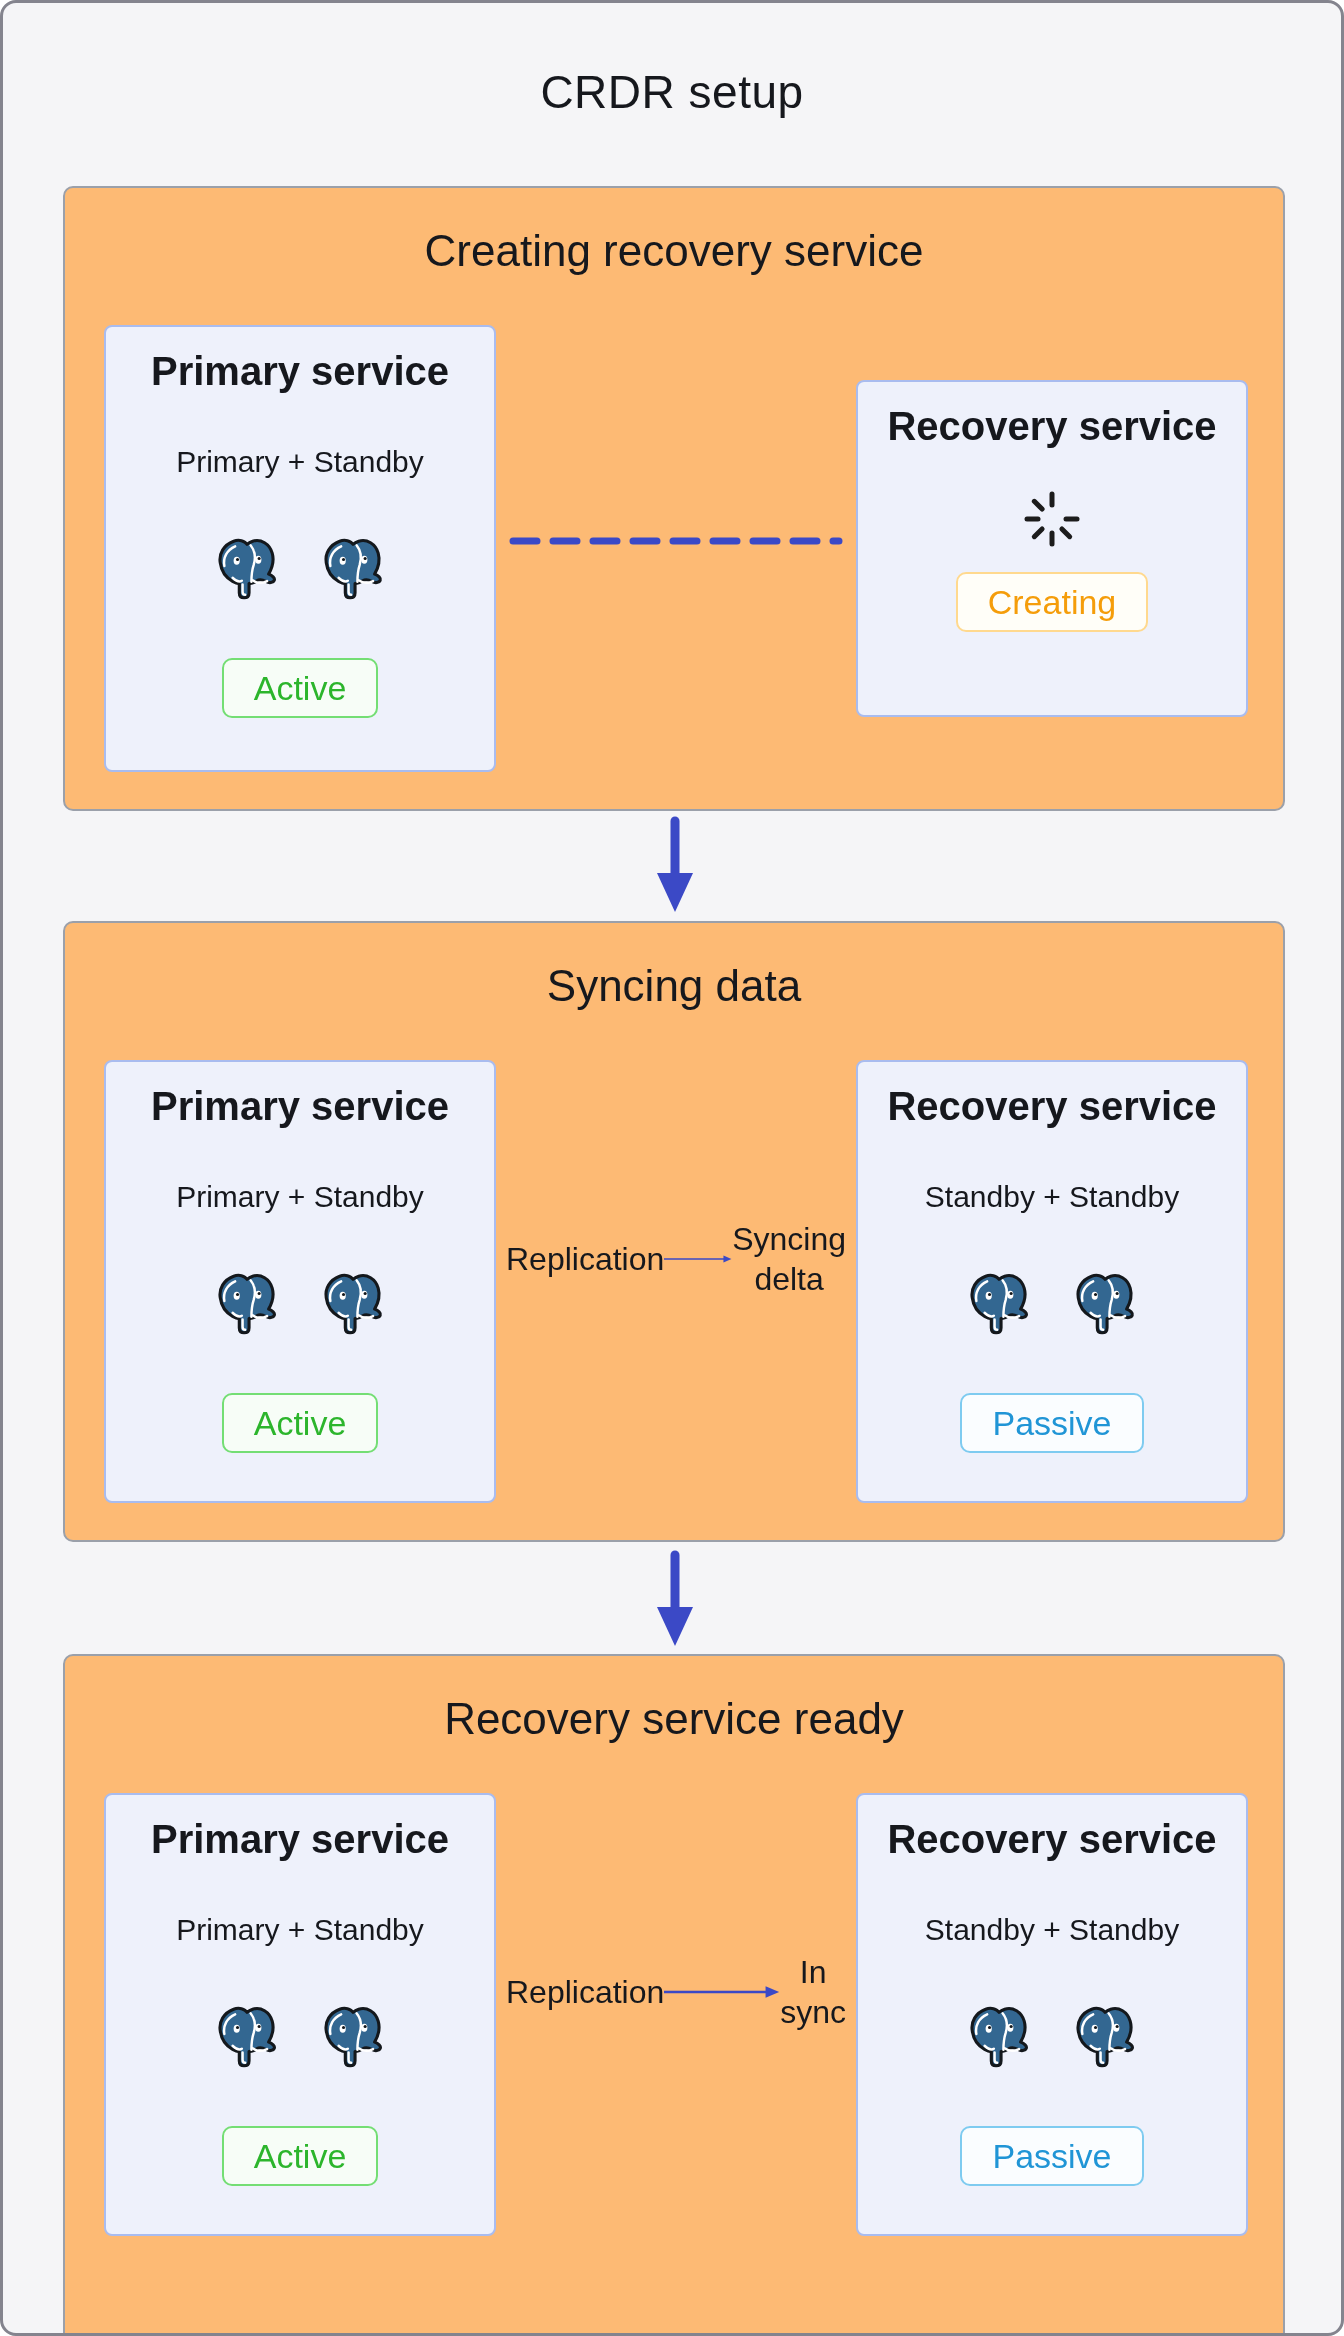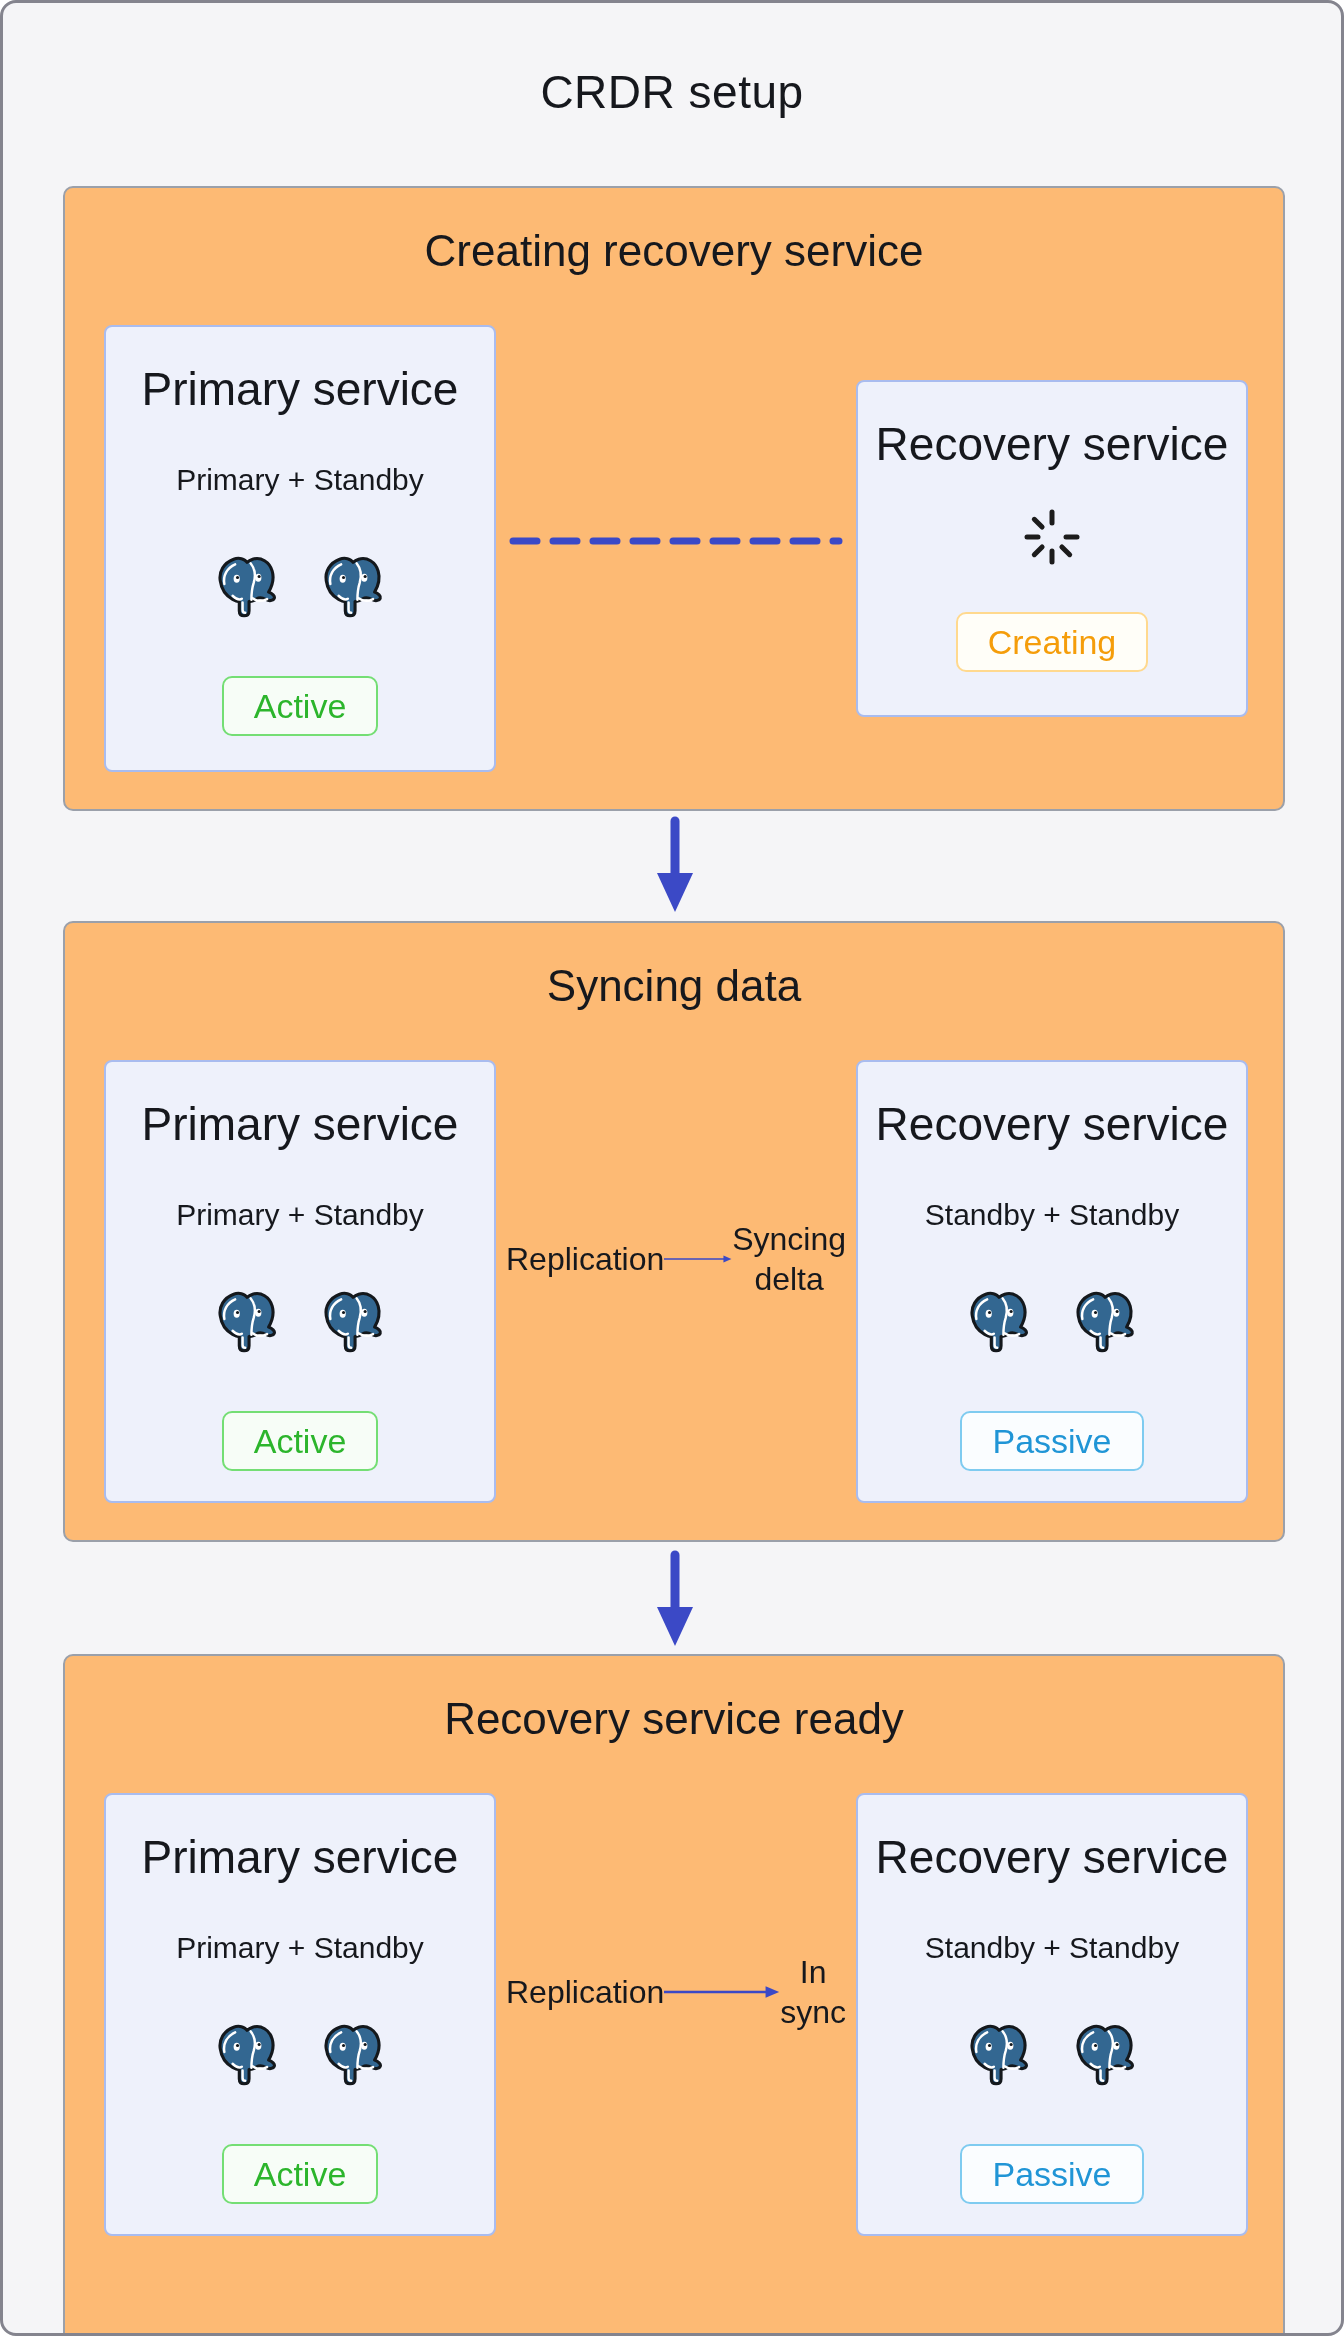--- a/index.html
+++ b/index.html
@@ -26,31 +26,31 @@
     position:absolute;top:38px;left:0;width:100%;text-align:center;
     font-size:44px;font-weight:500;
   }
   .card{
     position:absolute;width:392px;box-sizing:border-box;
     background:var(--card-bg,#EEF1FB);
     border:2px solid var(--card-border,#A9BCEF);
     border-radius:8px;
     display:flex;flex-direction:column;align-items:center;
   }
-  .card-title{margin-top:38px;font-size:46px;font-weight:400;line-height:48px;}
+  .card-title{margin-top:20px;font-size:40px;font-weight:700;line-height:48px;}
   .card-sub{margin-top:49px;font-size:30px;line-height:36px;font-weight:400;}
   .icons-row{margin-top:56px;display:flex;gap:34px;height:66px;}
   .elephant{width:72px;height:66px;display:block;}
   .spinner{width:58px;height:58px;margin-top:40px;display:block;}
   .badge{
     margin-top:56px;height:60px;padding:0 30px;box-sizing:border-box;
     display:flex;align-items:center;justify-content:center;
     font-size:34px;border-radius:10px;border:2px solid;
   }
-  .card--loading .badge{margin-top:46px;text-align:right;}
+  .card--loading .badge{margin-top:24px;text-align:right;}
   .badge--active{color:var(--active-text,#2CB52C);border-color:var(--active-border,#74DE74);background:var(--active-bg,#F7FDF7);}
   .badge--creating{color:var(--creating-text,#F59D0A);border-color:var(--creating-border,#FFD98E);background:var(--creating-bg,#FFFEF8);}
   .badge--passive{color:var(--passive-text,#2095D6);border-color:var(--passive-border,#7ECBF0);background:var(--passive-bg,#FAFDFF);}
   .link-dashed{position:absolute;left:441px;top:346px;width:340px;height:14px;}
   .link-arrow{
     position:absolute;left:441px;top:296px;width:340px;
     display:flex;flex-direction:row;align-items:center;
   }
   .link-label{font-size:32px;line-height:40px;text-align:center;}
   .h-arrow{width:340px;height:42px;margin:2px 0;}

